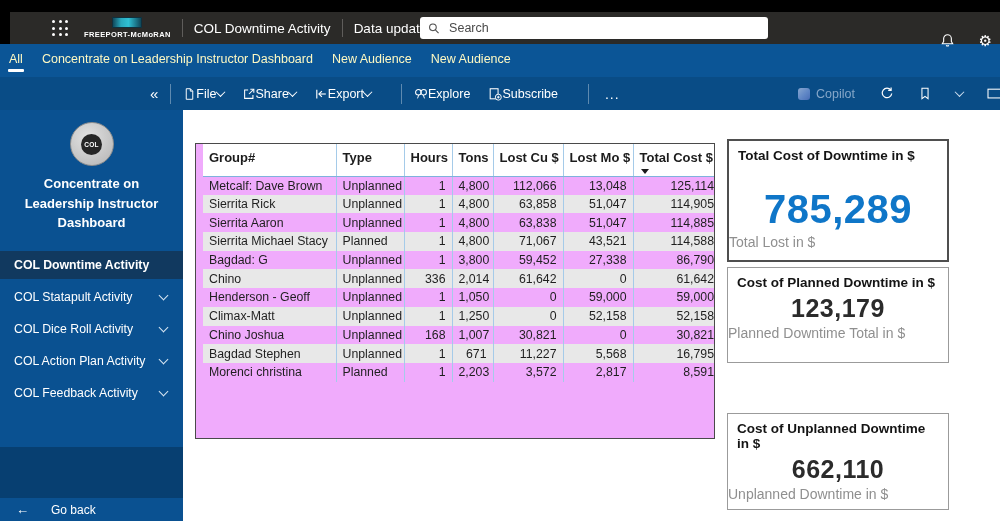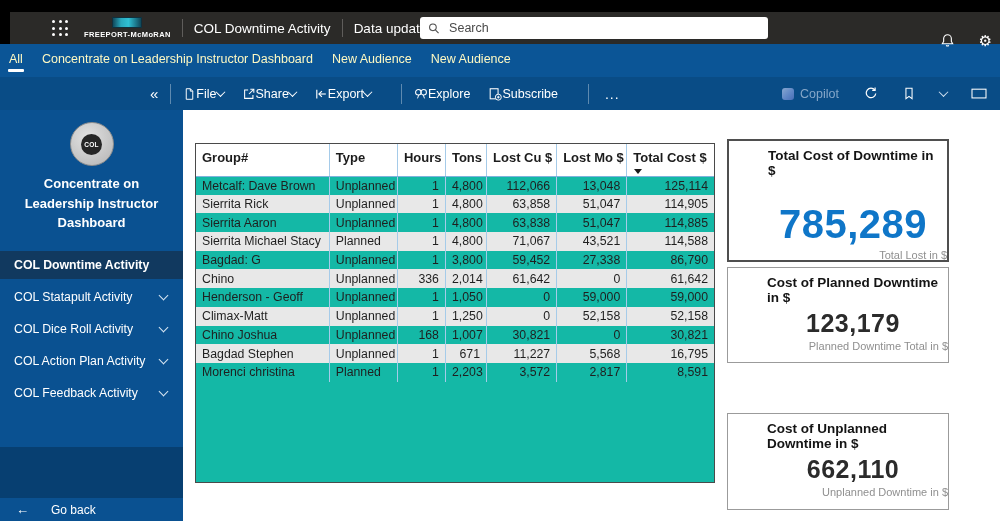--- a/index.html
+++ b/index.html
@@ -37,21 +37,21 @@
   .tab.selected::after{content:"";position:absolute;left:0;right:0;bottom:0;height:3px;background:#fff;border-radius:1px;}
 
   
   .toolbar{position:absolute;left:0;top:77px;right:0;height:33px;background:#094c86;
            display:flex;align-items:center;box-sizing:border-box;}
   .collapse{margin-left:150px;color:#fff;font-size:15px;cursor:pointer;line-height:1;}
   .bar-div{width:1px;height:20px;background:rgba(255,255,255,.35);margin:0 12px;}
   .tool-item{display:flex;align-items:center;color:#fff;font-size:12.5px;margin-right:18px;cursor:pointer;white-space:nowrap;}
   .tool-item svg{display:block;}
   .more{color:#fff;font-size:14px;letter-spacing:1px;cursor:pointer;margin-left:4px;}
-  .bar-actions{margin-left:auto;display:flex;align-items:center;gap:24px;padding-right:20px;}
+  .bar-actions{margin-left:auto;display:flex;align-items:center;gap:24px;padding-right:4px;}
   .copilot{display:flex;align-items:center;gap:6px;color:#86a7c9;font-size:12.5px;cursor:default;}
   .copilot-glyph{width:12px;height:12px;border-radius:3px;opacity:.65;
                  background:linear-gradient(135deg,#cdd9f7 0%,#8fa7e8 55%,#6b7fd0 100%);}
   .chev-dim{border-color:#cfe0f0;}
 
   
   .sidebar{position:absolute;left:0;top:110px;bottom:0;width:183px;background:#0a5191;}
   .col-logo{position:absolute;left:50%;top:12px;transform:translateX(-50%);width:42px;height:42px;border-radius:50%;
             background:radial-gradient(circle at 40% 35%,#e2e2e2,#b3b3b3);border:1px solid #8e8e8e;
             display:flex;align-items:center;justify-content:center;}
@@ -65,46 +65,46 @@
   .side-chev{display:inline-block;width:6px;height:6px;border-right:1.4px solid #d7e5f2;border-bottom:1.4px solid #d7e5f2;
              transform:rotate(45deg);margin-top:-3px;}
   .side-dark{position:absolute;left:0;right:0;top:337px;height:52px;background:rgba(0,0,0,.22);}
   .go-back{position:absolute;left:0;right:0;bottom:0;height:23px;display:flex;align-items:center;gap:22px;
            color:#fff;font-size:12px;padding-left:16px;cursor:pointer;background:#0a5191;}
   .back-arrow{font-size:13px;line-height:1;}
 
   
   .main{position:absolute;left:183px;top:110px;right:0;bottom:0;background:#fff;}
 
-  .table-box{position:absolute;left:12px;top:33px;width:520px;height:340px;border:1.5px solid #4a4a4a;
-             box-sizing:border-box;background:#14b8a6;overflow:hidden;}
+  .table-box{position:absolute;left:12px;top:33px;width:520px;height:296px;border:1.5px solid #4a4a4a;
+             box-sizing:border-box;background:#f0abfc;overflow:hidden;padding-left:7px;}
   table.pbi{border-collapse:collapse;width:100%;table-layout:fixed;}
   table.pbi col.c1{width:133px}table.pbi col.c2{width:68px}table.pbi col.c3{width:48px}
   table.pbi col.c4{width:41px}table.pbi col.c5{width:70px}table.pbi col.c6{width:70px}table.pbi col.c7{width:87px}
   table.pbi th{position:relative;height:32px;padding:6px 6px 0;box-sizing:border-box;vertical-align:top;text-align:left;
                font-size:13px;font-weight:bold;color:#1c1c1c;white-space:nowrap;
                border-right:1px solid #a5cbe9;border-bottom:1px solid #7fb2dc;background:#fff;}
   table.pbi th:last-child{border-right:none;}
   .sort-desc{position:absolute;left:7px;bottom:2px;width:0;height:0;
              border-left:4px solid transparent;border-right:4px solid transparent;border-top:5px solid #1a1a1a;}
   table.pbi td{height:18.7px;padding:0 6px;font-size:12.3px;color:#1f1f1f;white-space:nowrap;overflow:hidden;
                border-right:1px solid #a5cbe9;box-sizing:border-box;}
   table.pbi td:last-child{border-right:none;}
   table.pbi tbody tr:nth-child(even){background:#e8e8e8;}
   table.pbi td.num{text-align:right;}
 
-  .card{position:absolute;left:544px;width:222px;background:#fff;box-sizing:border-box;padding-left:30px;}
+  .card{position:absolute;left:544px;width:222px;background:#fff;box-sizing:border-box;}
   .card.c1{top:29px;height:123px;border:2px solid #4f4f4f;}
   .card.c2{top:157px;height:96px;border:1px solid #9b9b9b;}
   .card.c3{top:259px;height:97px;border:1px solid #9b9b9b;margin-top:44px;}
   .card-title{font-weight:bold;font-size:13.5px;color:#141414;padding:7px 9px 0;}
   .card-value{text-align:center;font-weight:bold;letter-spacing:.5px;}
   .c1 .card-value{font-size:40px;margin-top:24px;}
   .c2 .card-value,.c3 .card-value{font-size:25px;margin-top:4px;}
-  .card-caption{text-align:right;font-size:11px;color:#8f8f8f;margin-top:2px;}
+  .card-caption{text-align:left;font-size:14px;color:#8f8f8f;margin-top:2px;}
 </style>
 </head>
 <body>
 
 <div class="stage">
 
   <div class="topbar">
     <div class="waffle">
       <i></i>
         <i></i>

